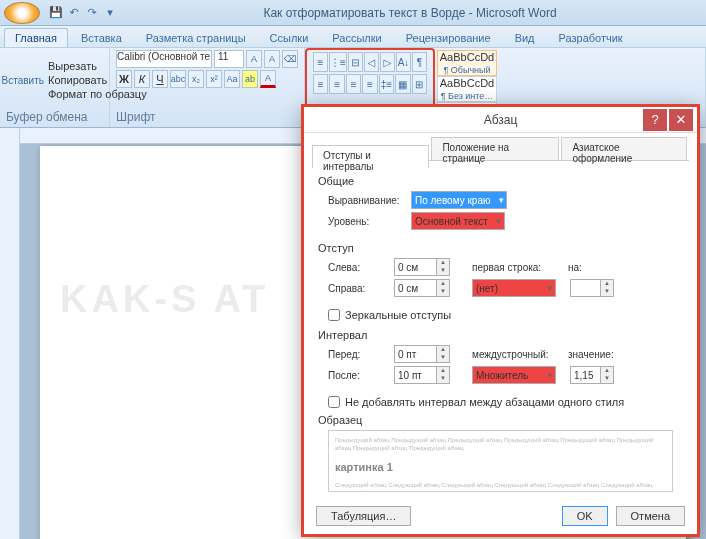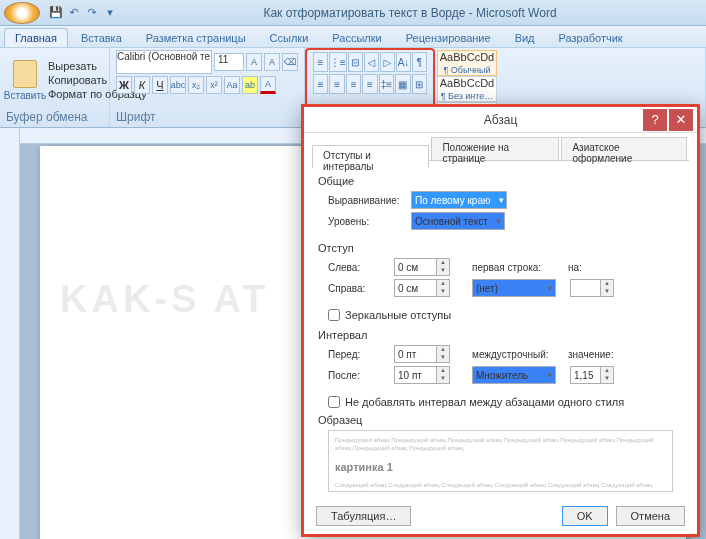--- a/index.html
+++ b/index.html
@@ -10,27 +10,27 @@
 .qat-btn{width:16px;height:16px;border:1px solid transparent;display:flex;align-items:center;justify-content:center;color:#3a6ea5}
 .title-text{flex:1;text-align:center;color:#3b5f81;font-size:12px}
 .tab-strip{height:22px;background:linear-gradient(#e9f1fa,#d7e7f5);display:flex;align-items:flex-end;padding:0 4px;gap:2px;border-bottom:1px solid #b5cfe5}
 .tab{padding:3px 10px;color:#3a6ea5;border:1px solid transparent;border-bottom:none;cursor:pointer}
 .tab.active{background:#e8f1fc;border-color:#a9c5dd;border-radius:3px 3px 0 0;color:#15428b}
 .ribbon{height:80px;background:linear-gradient(#e8f1fc,#d4e4f5);display:flex;border-bottom:1px solid #9ab7d4}
 .rgroup{border-right:1px solid #c3d7ea;padding:2px 6px;display:flex;flex-direction:column;justify-content:space-between;position:relative}
 .rgroup-label{font-size:12px;color:#5b7ea0;text-align:left;padding-bottom:1px}
 .clipboard{width:110px}
 .clip-body{display:flex;gap:4px;flex:1}
-.paste-btn{width:38px;display:flex;flex-direction:column;align-items:center;justify-content:center;gap:2px}
+.paste-btn{width:38px;display:flex;flex-direction:row;align-items:center;justify-content:flex-end;gap:2px}
 .paste-icon{width:24px;height:28px;background:#f7dca0;border:1px solid #c9a657;border-radius:2px}
 .clip-list{display:flex;flex-direction:column;gap:2px;font-size:10px;color:#5b7ea0;justify-content:center}
 .clip-list span{white-space:nowrap}
 .font-group{width:195px}
 .font-row{display:flex;gap:2px;margin-bottom:2px;align-items:center}
-.font-name{flex:1;background:#fff;border:1px solid #a9c5dd;height:24px;padding:0 0;font-size:10px;overflow:hidden;white-space:nowrap}
+.font-name{flex:1;background:#fff;border:1px solid #a9c5dd;height:18px;padding:0 0;font-size:10px;overflow:hidden;white-space:nowrap}
 .font-size{width:30px;background:#fff;border:1px solid #a9c5dd;height:18px;padding:0 3px;font-size:10px}
 .btn-s{width:16px;height:18px;border:1px solid #a9c5dd;background:#e8f1fc;display:flex;align-items:center;justify-content:center;font-size:9px;color:#3a6ea5}
 .para-group{width:130px;border:2px solid #e2412f;border-radius:4px}
 .para-row{display:flex;gap:1px;margin-bottom:2px}
 .pbtn{width:18px;height:20px;border:1px solid #a9c5dd;background:#e8f1fc;display:flex;align-items:center;justify-content:center;font-size:10px;color:#3a6ea5}
 .styles-group{flex:1;display:flex;gap:0;padding:2px}
 .style-box{width:60px;height:56px;border:1px solid #c7d7e5;background:#fff;display:flex;flex-direction:column;align-items:center;justify-content:center;margin-right:2px}
 .style-box.active{border:1px solid #f3c27a;background:#fef5e5}
 .style-prev{font-size:11px;color:#333}
 .style-prev.blue{color:#1f608f}
@@ -47,21 +47,21 @@
 .dlg-title-text{font-size:12px;color:#444}
 .dlg-help{position:absolute;right:30px;width:24px;height:22px;background:#c75050;color:#fff;display:flex;align-items:center;justify-content:center;font-size:13px}
 .dlg-close{position:absolute;right:4px;width:24px;height:22px;background:#c75050;color:#fff;display:flex;align-items:center;justify-content:center;font-size:13px}
 .dlg-tabs{height:24px;display:flex;border-bottom:1px solid #ccc;margin:4px 8px 0}
 .dlg-tab{padding:4px 10px;border:1px solid #ccc;border-bottom:none;margin-right:2px;font-size:10px;background:#f4f4f4;cursor:pointer}
 .dlg-tab.active{background:#fff;position:relative;top:8px}
 .dlg-body{padding:8px 14px;font-size:11px}
 .section-lbl{font-size:11px;margin:6px 0 4px}
 .frow{display:flex;align-items:center;gap:8px;margin:3px 0 3px 10px}
 .flabel{width:75px;font-size:10px}
-.fselect{border:1px solid #abadb3;height:18px;padding:0 16px 0 3px;font-size:10px;background:#3b82f6;position:relative;display:inline-flex;align-items:center;min-width:90px}
+.fselect{border:1px solid #abadb3;height:18px;padding:0 16px 0 3px;font-size:10px;background:#ef4444;position:relative;display:inline-flex;align-items:center;min-width:90px}
 .fselect.hl{background:#3399ff;color:#fff}
 .fselect::after{content:"▾";position:absolute;right:3px;color:#666;font-size:9px}
 .fselect.hl::after{color:#fff}
 .finput{border:1px solid #abadb3;height:18px;width:52px;padding:0 3px;font-size:10px;background:#fff}
 .spin{display:inline-flex;align-items:stretch}
 .spin .finput{width:42px;border-right:none}
 .spin-btns{width:14px;border:1px solid #abadb3;display:flex;flex-direction:column;background:#f0f0f0}
 .spin-btns div{flex:1;font-size:6px;text-align:center;line-height:7px;color:#666}
 .cb{display:flex;align-items:center;gap:5px;margin:12px 0 4px 10px;font-size:10px}
 .cb input{width:12px;height:12px}

